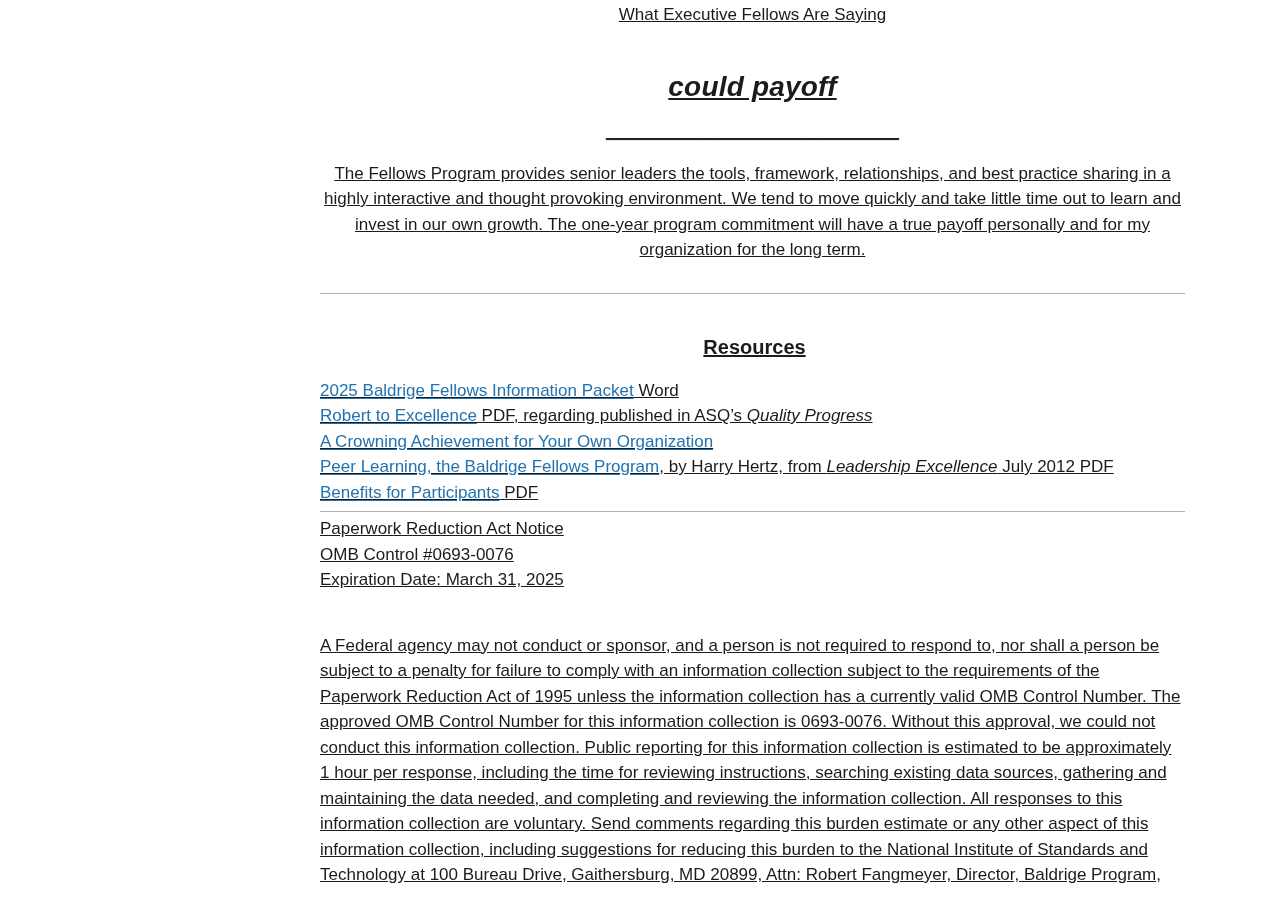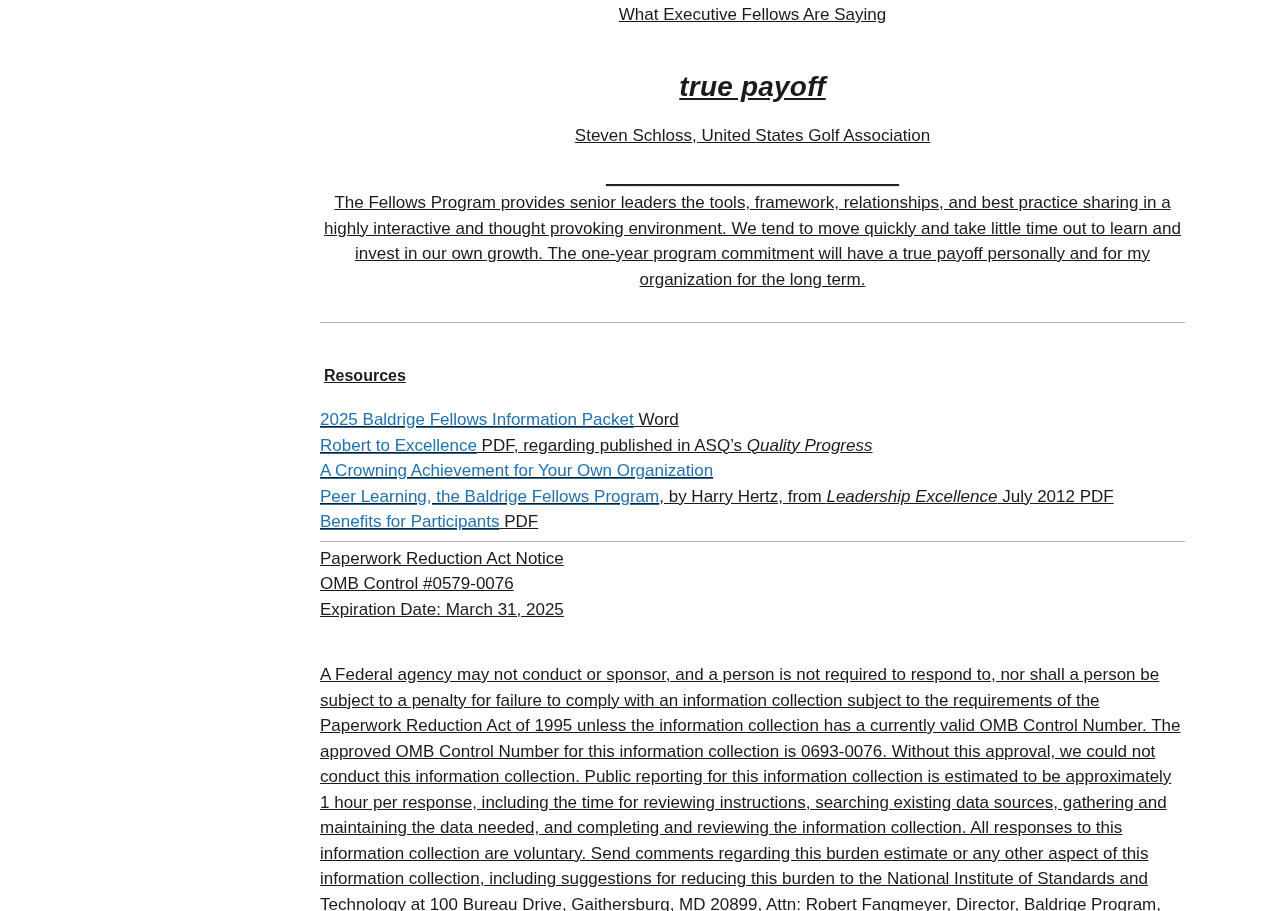--- a/index.html
+++ b/index.html
@@ -47,38 +47,40 @@
   }
   .attribution {
     margin-top: 20px;
   }
   .separator {
     margin-top: 16px;
     letter-spacing: 0;
     color: var(--text);
   }
   .quote-body {
+    margin-top: 16px;
   }
 
   hr.divider {
     border: none;
     border-top: 1px solid var(--divider);
     margin: 30px 0 0 0;
     height: 0;
   }
   hr.divider-2 {
     margin-top: 6px;
   }
 
   .resources-heading {
     margin: 40px 0 0 4px;
-    font-size: 16px;
+    font-size: 20px;
     line-height: 26px;
     font-weight: 700;
     color: var(--text);
+    text-align: center;
   }
   .resource-list {
     margin-top: 18px;
   }
   .resource-line { display: block; }
 
   a {
     color: var(--link);
     text-decoration: underline;
     text-underline-offset: 2px;
@@ -95,23 +97,22 @@
     margin-top: 40px;
   }
 </style>
 </head>
 <body>
 
 <div class="content">
 
   <p class="center section-label">What Executive Fellows Are Saying</p>
 
-  <p class="quote-title">true payoff</p>
+  <p class="quote-title">could payoff</p>
 
-  <p class="center attribution">Steven Schloss, United States Golf Association</p>
 
   <p class="center separator">_______________________________</p>
 
   <p class="center quote-body">The Fellows Program provides senior leaders the tools, framework, relationships, and best practice sharing in a highly interactive and thought provoking environment. We tend to move quickly and take little time out to learn and invest in our own growth. The one-year program commitment will have a true  payoff personally and for my organization for the long term.</p>
 
   <hr class="divider">
 
   <h2 class="resources-heading">Resources</h2>
 
   <p class="resource-list">
@@ -119,19 +120,19 @@
     <span class="resource-line"><a href="#">Robert to Excellence</a><span> PDF, regarding published in ASQ’s </span><em>Quality Progress</em><span></span></span>
     <span class="resource-line"><a href="#">A Crowning Achievement for Your Own Organization</a><span></span></span>
     <span class="resource-line"><a href="#">Peer Learning, the Baldrige Fellows Program</a><span>, by Harry Hertz, from </span><em>Leadership Excellence</em><span> July 2012 PDF</span></span>
     <span class="resource-line"><a href="#">Benefits for Participants</a><span> PDF</span></span>
   </p>
 
   <hr class="divider divider-2">
 
   <p class="notice">
     <span class="block">Paperwork Reduction Act Notice</span>
-    <span class="block">OMB Control #0579-0076</span>
+    <span class="block">OMB Control #0693-0076</span>
     <span class="block">Expiration Date: March 31, 2025</span>
   </p>
 
   <p class="pra-body"><span>A Federal agency may not conduct or sponsor, and a person is not required to respond to, nor shall a person be subject to a penalty for failure to comply with an information collection subject to the requirements of the Paperwork Reduction Act of 1995 unless the information collection has a currently valid OMB Control Number. The approved OMB Control Number for this information collection is 0693-0076. Without this approval, we could not conduct this information collection. Public reporting for this information collection is estimated to be approximately 1 hour per response, including the time for reviewing instructions, searching existing data sources, gathering and maintaining the data needed, and completing and reviewing the information collection. All responses to this information collection are voluntary. Send comments regarding this burden estimate or any other aspect of this information collection, including suggestions for reducing this burden to the National Institute of Standards and Technology at 100 Bureau Drive, Gaithersburg, MD 20899, Attn: Robert Fangmeyer, Director, Baldrige Program, </span></p>
 
 </div>
 
 </body></html>

